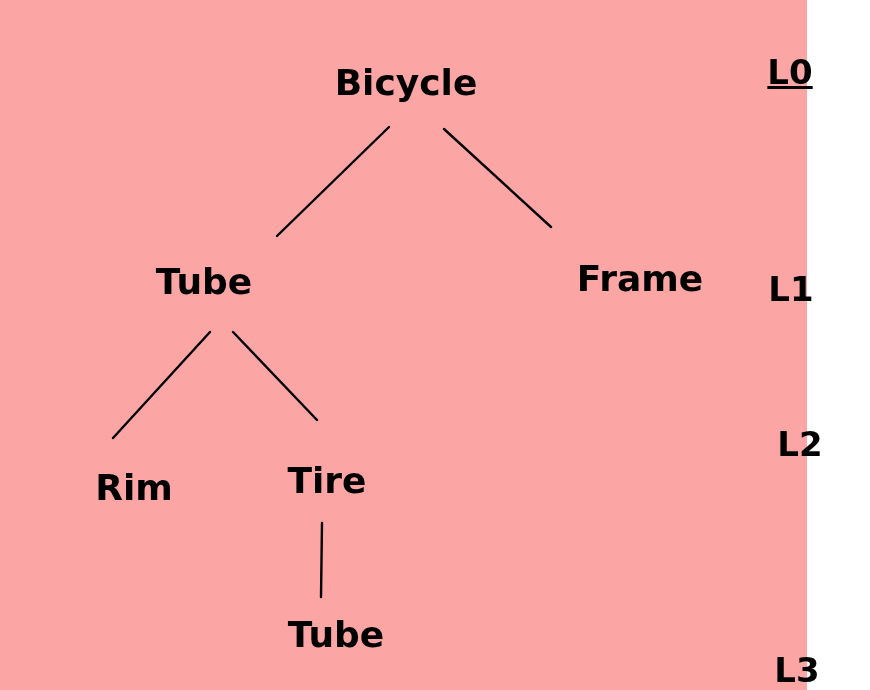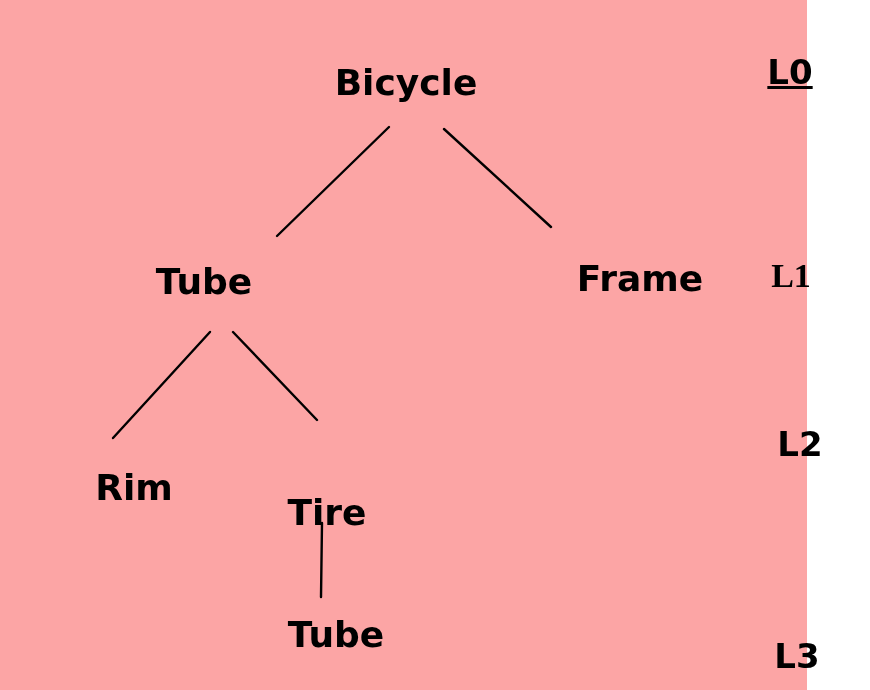--- a/index.html
+++ b/index.html
@@ -36,27 +36,27 @@
     color: #000000;
     white-space: nowrap;
     letter-spacing: 0px;
   }
   .lvl { font-size: 34px; }
   
   .pos-bicycle { left: 406px; top: 82px; }
   .pos-wheel   { left: 204px; top: 281px; }
   .pos-frame   { left: 640px; top: 278px; }
   .pos-rim     { left: 134px; top: 487px; }
-  .pos-tire    { left: 327px; top: 512px; }
+  .pos-tire    { left: 327px; top: 480px; }
   .pos-tube    { left: 336px; top: 634px; }
   
   .pos-l0 { left: 790px; top: 72px; text-decoration: underline; }
-  .pos-l1 { left: 791px; top: 276px; font-family: Liberation Serif, serif; }
+  .pos-l1 { left: 791px; top: 289px; }
   .pos-l2 { left: 800px; top: 444px; }
-  .pos-l3 { left: 797px; top: 656px; }
+  .pos-l3 { left: 797px; top: 670px; }
 </style>
 </head>
 <body>
 
 <div class="canvas">
 
   <svg class="edges" width="870" height="690" viewBox="0 0 870 690">
     <line class="edge" x1="389" y1="127" x2="277" y2="236"></line>
     <line class="edge" x1="444" y1="129" x2="551" y2="227"></line>
     <line class="edge" x1="210" y1="332" x2="113" y2="438"></line>

